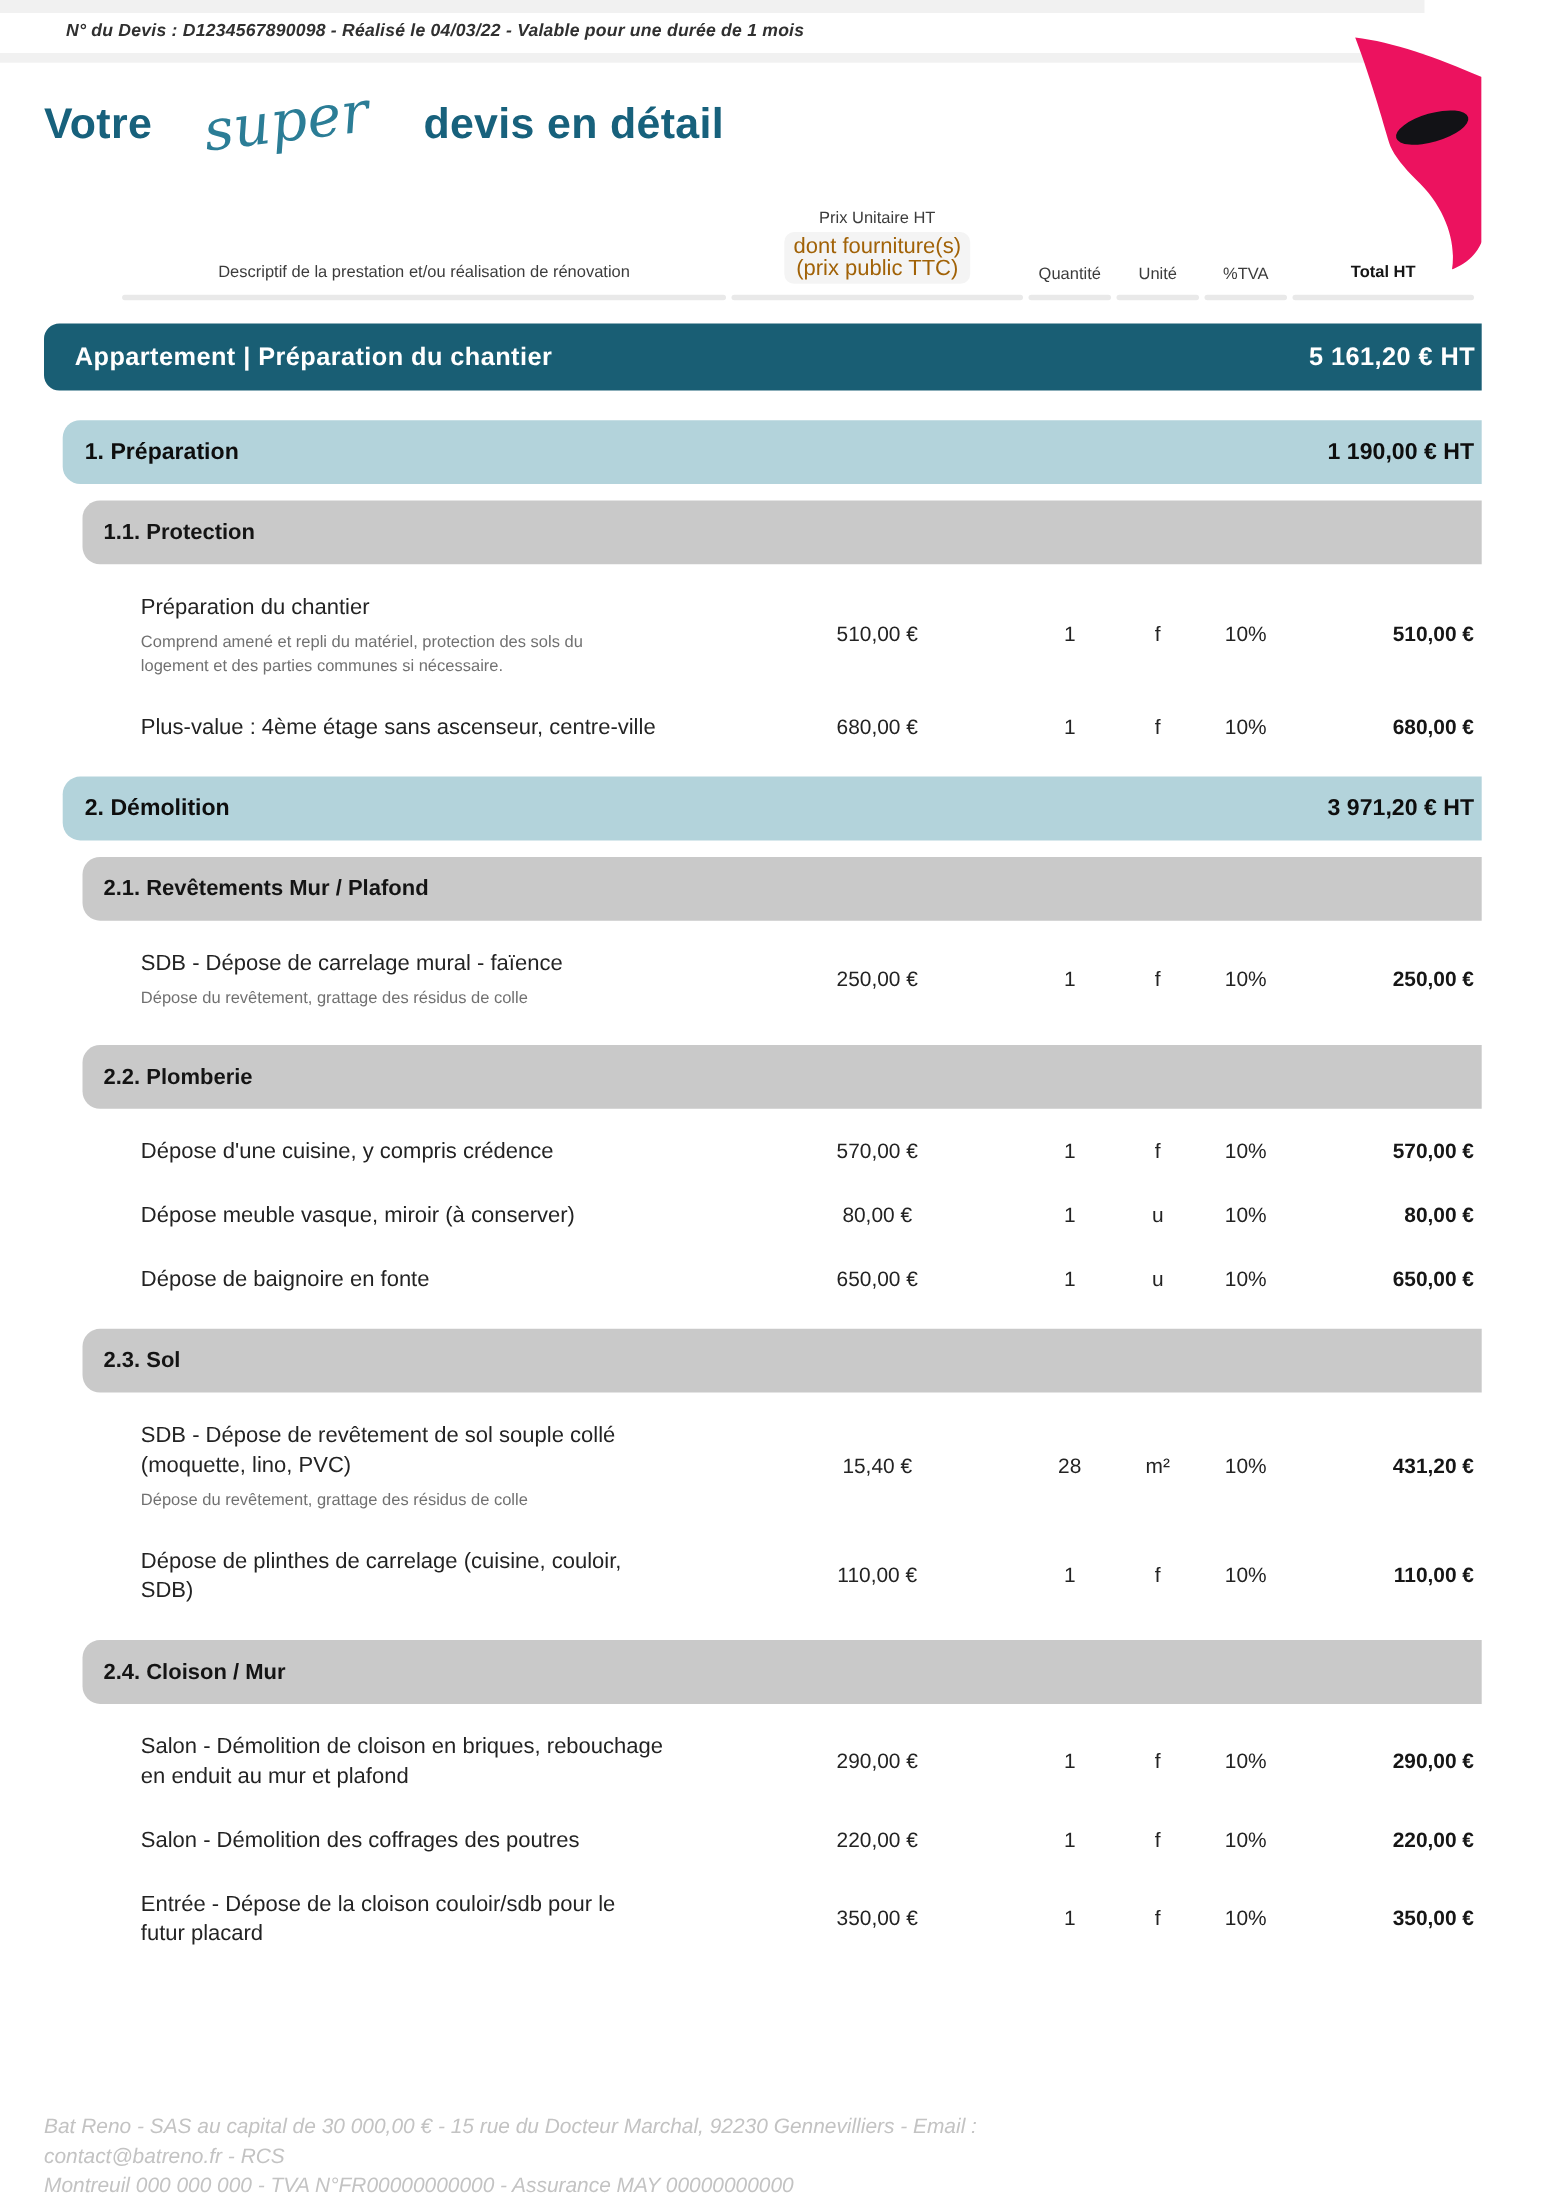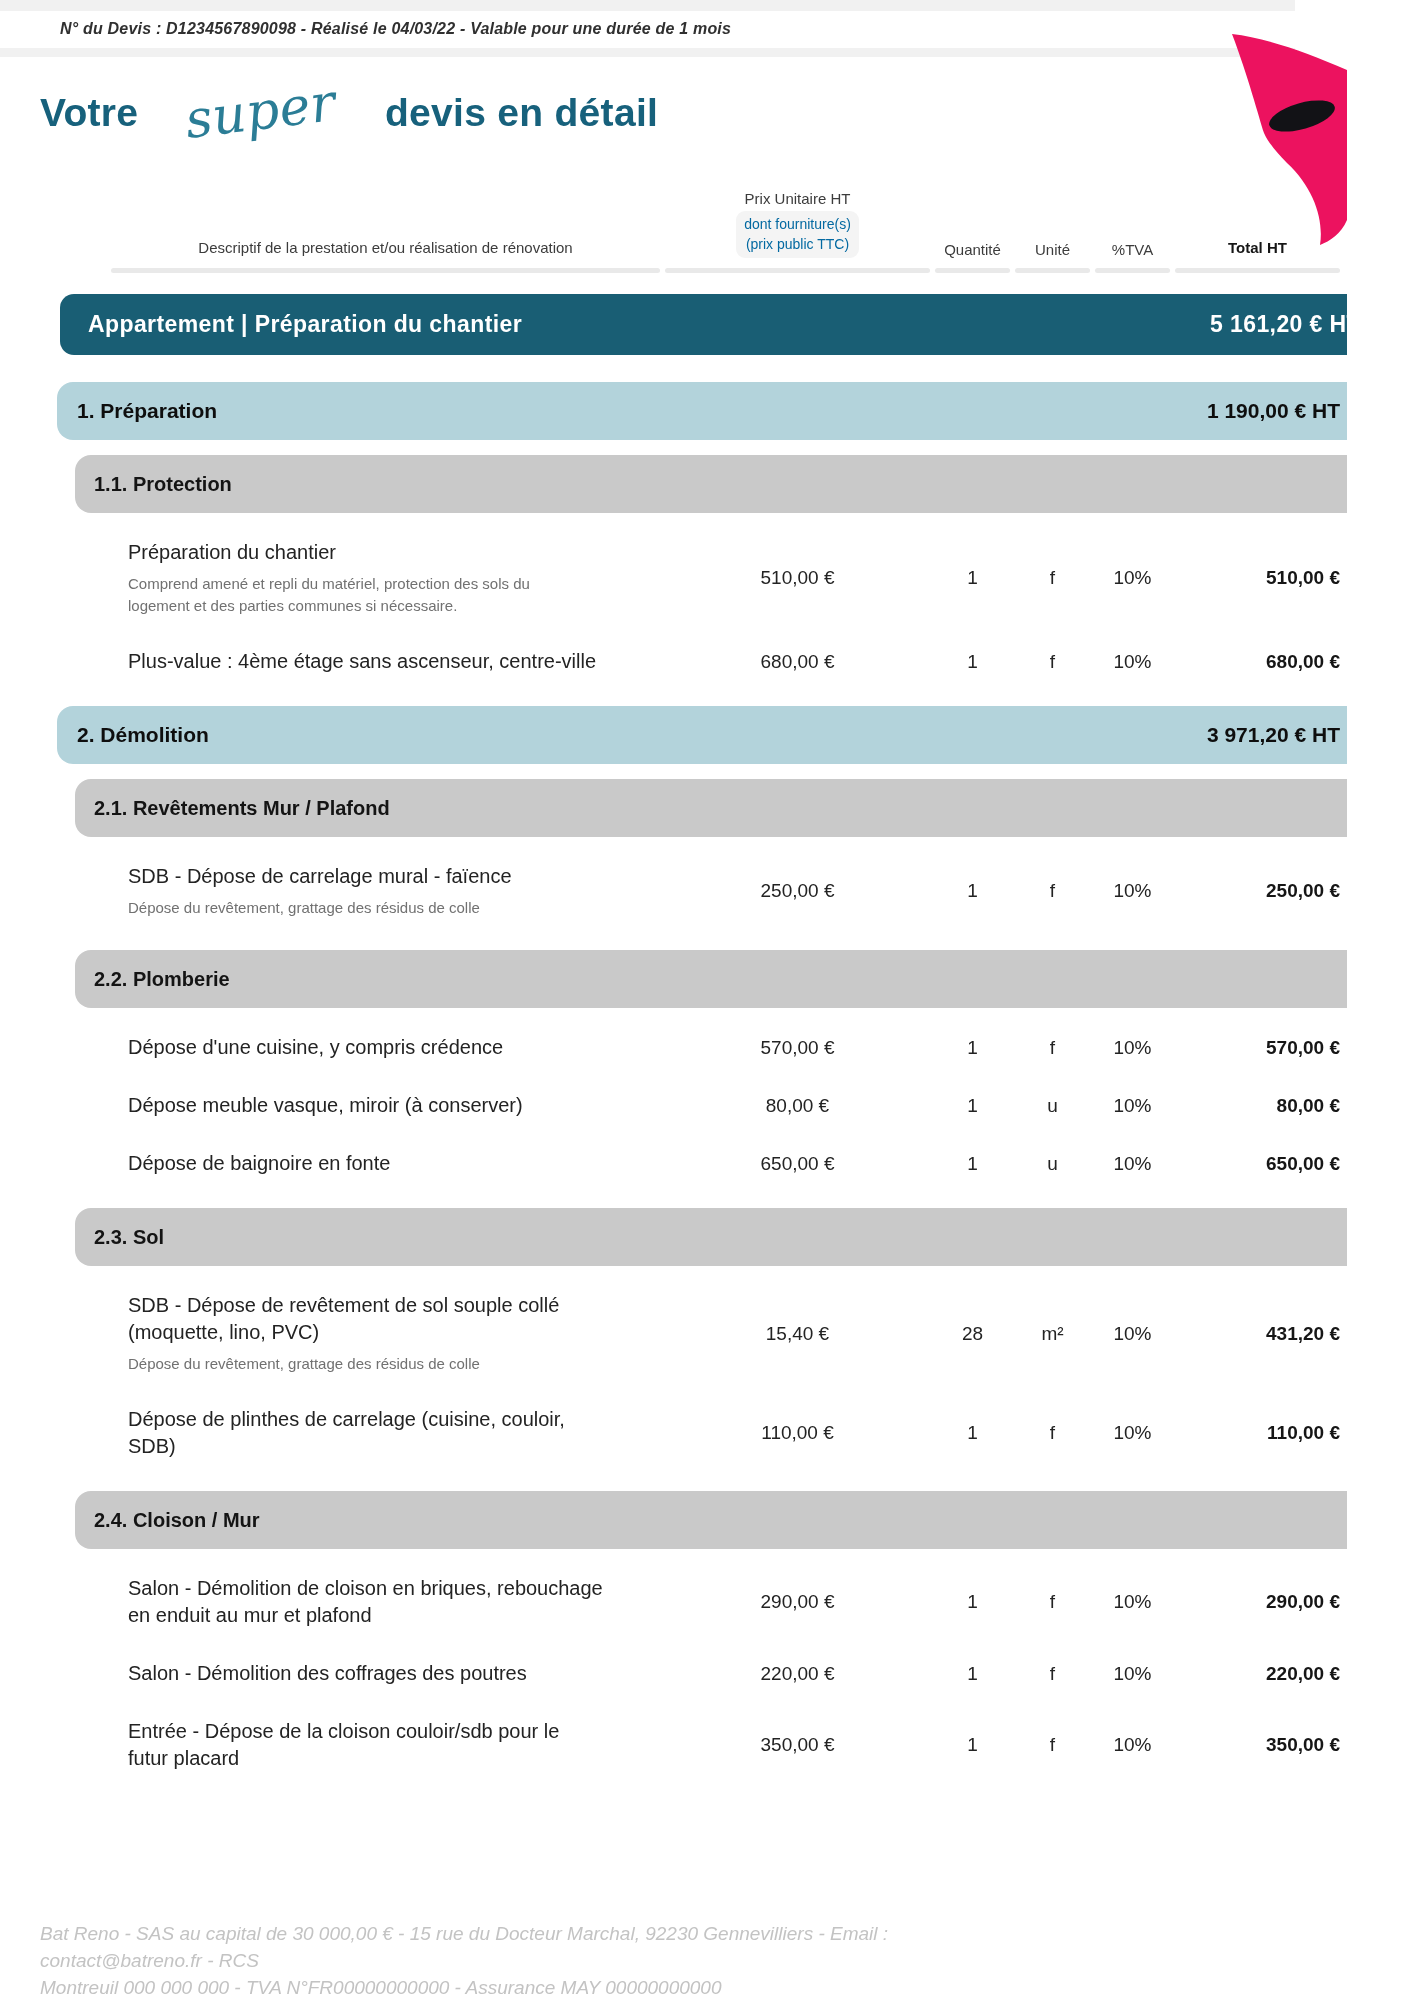--- a/index.html
+++ b/index.html
@@ -33,33 +33,32 @@
   .grid{display:grid;grid-template-columns:549px 265px 75px 75px 75px 165px;column-gap:5px;}
   .thead{
     position:absolute;left:111px;top:190px;width:1229px;align-items:end;
     font-size:15px;color:#3c3c3c;
   }
   .thead .col{text-align:center;}
   .th-desc{padding-bottom:2px;}
   .th-price .l1{margin-bottom:4px;}
   .th-price .pill{
     background:#f4f4f4;border-radius:9px;padding:3px 8px 4px;display:inline-block;
-    line-height:20px;font-size:14px;color:#0369a1;
+    line-height:20px;font-size:20px;color:#a16207;
   }
   .th-total{font-weight:700;color:#161616;padding-bottom:2px;margin-top:32px;}
   .bars{position:absolute;left:111px;top:268px;width:1229px;}
   .bars div{height:5px;background:#e9e9e9;border-radius:3px;}
   
   #sections{position:absolute;left:40px;top:294px;width:1334px;}
   .band{box-sizing:border-box;display:flex;justify-content:space-between;align-items:center;}
   .band-main{
     width:1334px;height:61px;background:#195e74;border-radius:14px;
     padding:0 33px 0 28px;color:#fff;font-weight:800;font-size:23px;letter-spacing:.4px;
     margin-bottom:17px;
-    margin-left:20px;
   }
   .band-sub{
     width:1317px;height:58px;background:#b3d3db;border-radius:16px;
     margin-left:17px;padding:0 34px 0 20px;color:#0e0e0e;
     font-weight:700;font-size:21px;margin-bottom:15px;margin-top:27px;
   }
   .band-group{
     width:1299px;height:58px;background:#c9c9c9;border-radius:16px;
     margin-left:35px;padding:0 20px 0 19px;color:#141414;
     font-weight:600;font-size:20px;margin-bottom:26px;margin-top:9px;

